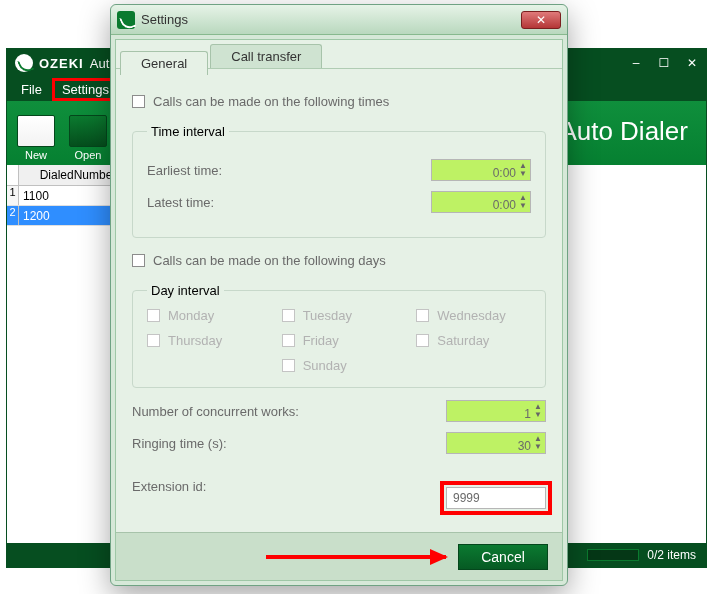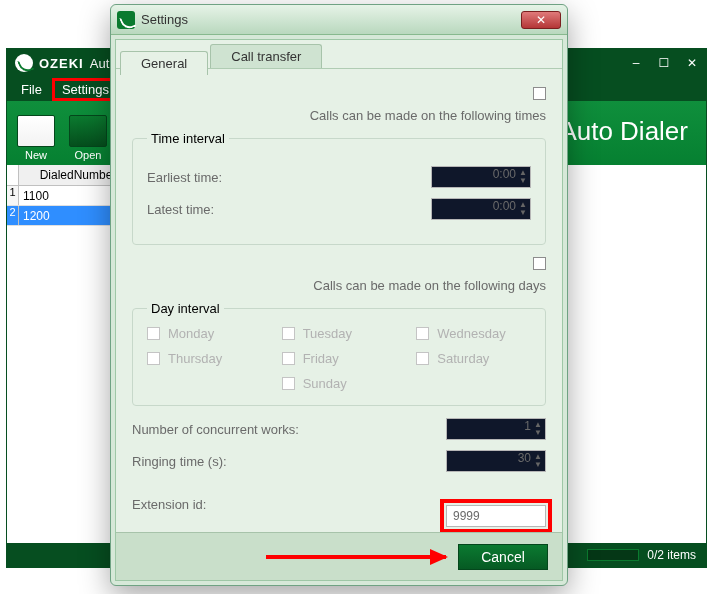--- a/index.html
+++ b/index.html
@@ -89,29 +89,29 @@
     display:flex; flex-direction:column;
   }
   .tabs { display:flex; padding:4px 4px 0 4px; border-bottom:1px solid #b0ccb3; }
   .tab {
     padding:4px 20px; font-size:13px; color:#333; border:1px solid #a7c3aa; border-bottom:none;
     background:#cfe3d1; margin-right:2px; border-radius:3px 3px 0 0; cursor:pointer;
   }
   .tab.active { background:#e6f1e6; position:relative; top:7px; }
   .dlg-content { flex:1; padding:10px 16px; overflow:auto; color:#6a6a6a; font-size:13px; }
 
-  .chk-row { display:flex; align-items:flex-end; gap:8px; margin:8px 0;flex-direction:column; }
+  .chk-row { display:flex; align-items:center; gap:8px; margin:15px 0; }
   .chk { width:13px; height:13px; border:1px solid #8c8c8c; background:#fff; display:inline-block; }
   fieldset { border:1px solid #c7d8ca; border-radius:4px; margin:6px 0 12px 0; padding:10px 14px 14px 14px; }
   legend { font-size:13px; color:#000000; padding:0 4px; }
   .frow { display:flex; align-items:center; margin:10px 0; }
   .frow .lab { width:180px; }
   .spin {
-    margin-left:auto; width:100px; height:22px; border:1px solid #b6b6b6; background:#0f172a;
-    display:flex; align-items:flex-start; padding:0 14px 0 0; position:relative; font-size:12px;
+    margin-left:auto; width:100px; height:22px; border:1px solid #b6b6b6; background:#bef264;
+    display:flex; align-items:flex-end; padding:0 14px 0 0; position:relative; font-size:12px;
     justify-content:flex-end;
   }
   .spin .arrs { position:absolute; right:2px; top:2px; bottom:2px; width:10px; display:flex; flex-direction:column; justify-content:space-between;}
   .spin .arrs span { font-size:8px; color:#666; line-height:8px; text-align:center; }
   .txt {
     margin-left:auto; width:100px; height:22px; border:1px solid #b6b6b6; background:#fff;
     padding:0 6px; font-size:12px; display:flex; align-items:center;margin-top:23px;
   }
   .txt.hl { outline:4px solid #ff0000; outline-offset:2px; }
 

